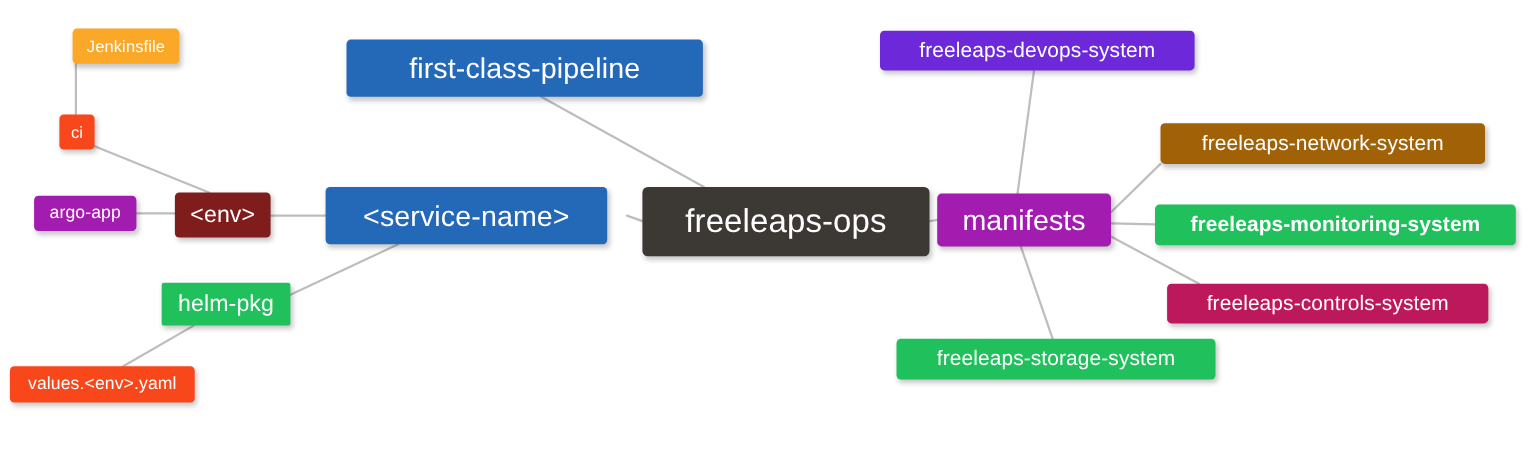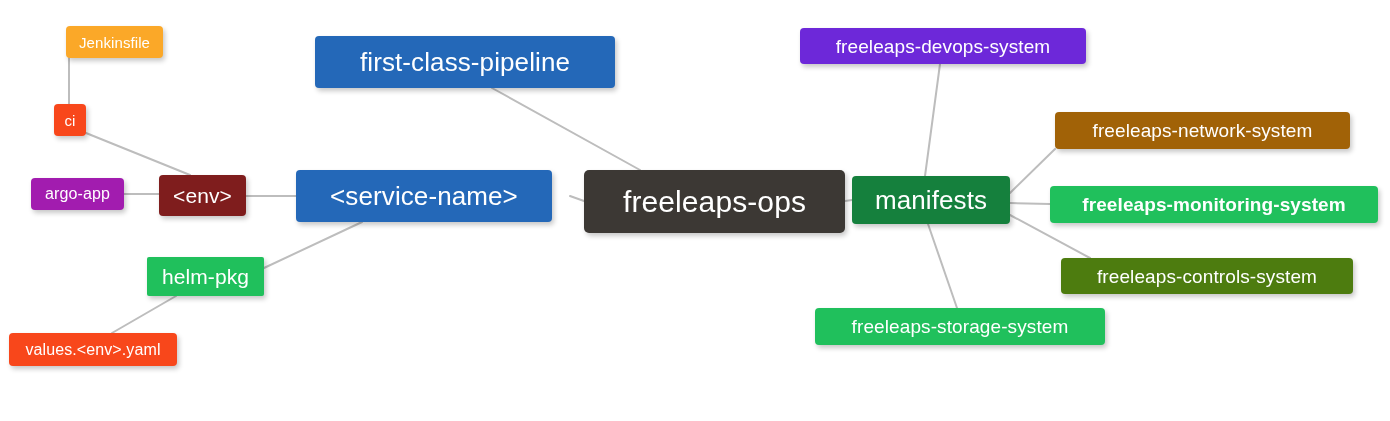--- a/index.html
+++ b/index.html
@@ -66,24 +66,24 @@
       <line x1="928" y1="224" x2="957" y2="308" stroke="#bdbdbd" stroke-width="2" stroke-linecap="round"></line>
     </svg>
 
   <div id="node-layer">
       <div class="node" style="left: 584px; top: 170px; width: 261px; height: 63px; background: rgb(60, 56, 52); font-size: 30px; border-radius: 5px;">
         <span class="node-label">freeleaps-ops</span>
       </div>
       <div class="node" style="left: 296px; top: 170px; width: 256px; height: 52px; background: rgb(36, 104, 184); font-size: 26px; border-radius: 4px;">
         <span class="node-label">&lt;service-name&gt;</span>
       </div>
-      <div class="node" style="left: 852px; top: 176px; width: 158px; height: 48px; background: #15803d; font-size: 26px; border-radius: 4px;">
+      <div class="node" style="left: 852px; top: 176px; width: 158px; height: 48px; background: #a21caf; font-size: 26px; border-radius: 4px;">
         <span class="node-label">manifests</span>
       </div>
-      <div class="node" style="left: 315px; top: 36px; width: 300px; height: 52px; background: rgb(36, 104, 184); font-size: 26px; border-radius: 4px;">
+      <div class="node" style="left: 315px; top: 36px; width: 324px; height: 52px; background: rgb(36, 104, 184); font-size: 26px; border-radius: 4px;">
         <span class="node-label">first-class-pipeline</span>
       </div>
       <div class="node" style="left: 159px; top: 175px; width: 87px; height: 41px; background: #7f1d1d; font-size: 21px; border-radius: 4px;">
         <span class="node-label">&lt;env&gt;</span>
       </div>
       <div class="node" style="left: 147px; top: 257px; width: 117px; height: 39px; background: rgb(32, 192, 92); font-size: 21px; border-radius: 2px;">
         <span class="node-label">helm-pkg</span>
       </div>
       <div class="node" style="left: 20px; top: 26px; width: 97px; height: 32px; background: rgb(251, 168, 40); font-size: 15px; border-radius: 4px; margin-left: 46px;">
         <span class="node-label">Jenkinsfile</span>
@@ -99,21 +99,21 @@
       </div>
       <div class="node" style="left: 800px; top: 28px; width: 286px; height: 36px; background: #6d28d9; font-size: 19px; border-radius: 4px;">
         <span class="node-label">freeleaps-devops-system</span>
       </div>
       <div class="node" style="left: 1055px; top: 112px; width: 295px; height: 37px; background: #a16207; font-size: 19px; border-radius: 4px;">
         <span class="node-label">freeleaps-network-system</span>
       </div>
       <div class="node" style="left: 1050px; top: 186px; width: 328px; height: 37px; background: rgb(32, 192, 92); font-size: 19px; border-radius: 4px; font-weight: bold;">
         <span class="node-label">freeleaps-monitoring-system</span>
       </div>
-      <div class="node" style="left: 1061px; top: 258px; width: 292px; height: 36px; background: #4d7c0f; font-size: 19px; border-radius: 4px;">
+      <div class="node" style="left: 1061px; top: 258px; width: 292px; height: 36px; background: #be185d; font-size: 19px; border-radius: 4px;">
         <span class="node-label">freeleaps-controls-system</span>
       </div>
       <div class="node" style="left: 815px; top: 308px; width: 290px; height: 37px; background: rgb(32, 192, 92); font-size: 19px; border-radius: 4px;">
         <span class="node-label">freeleaps-storage-system</span>
       </div>
     </div>
 
 </div>
 
 </body></html>

